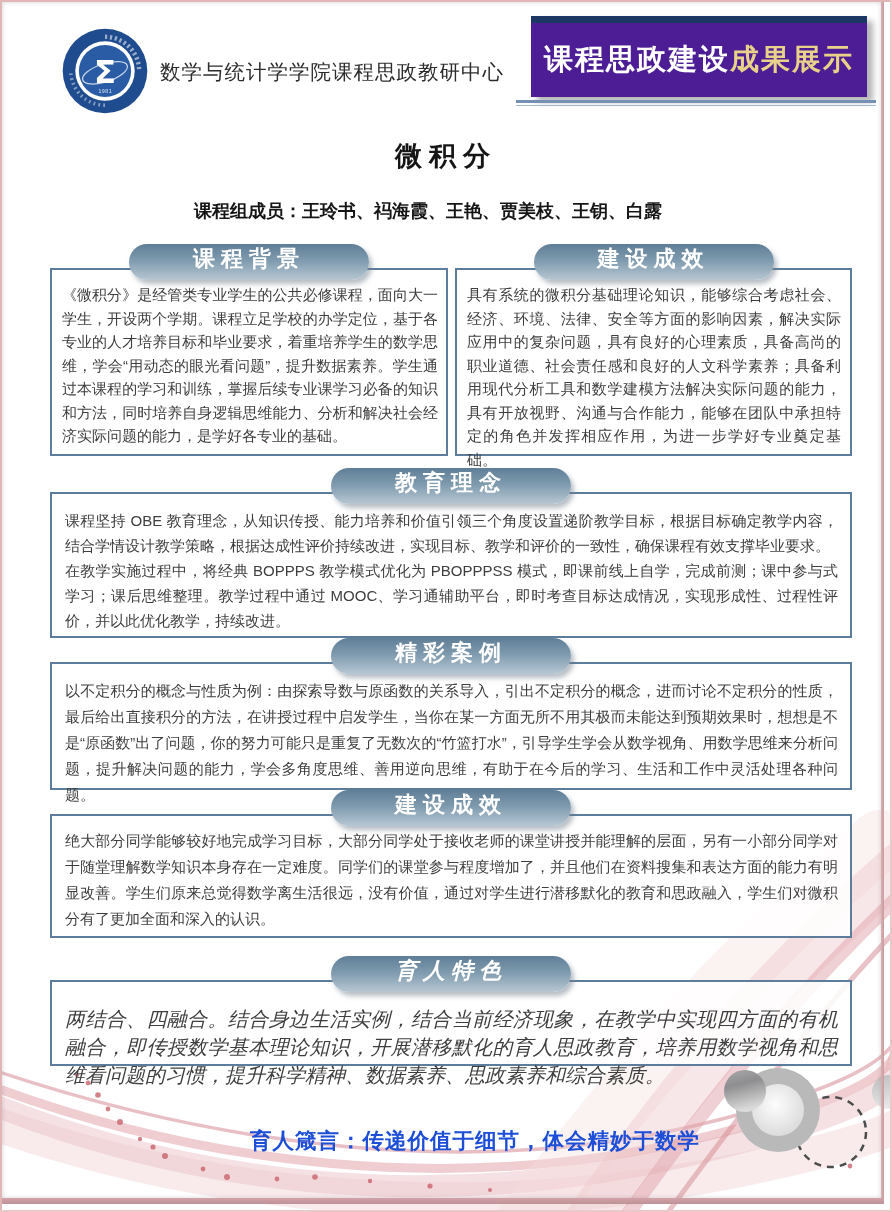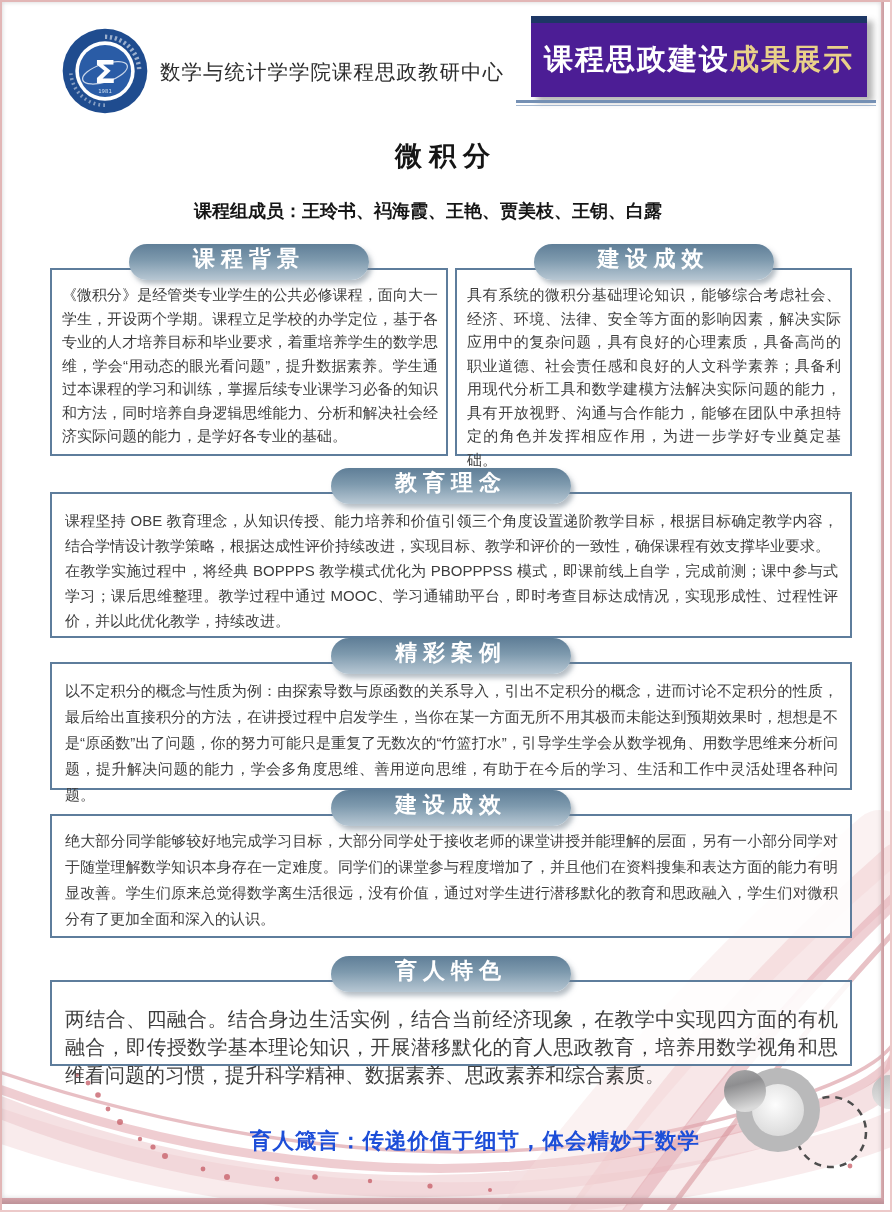--- a/index.html
+++ b/index.html
@@ -53,21 +53,21 @@
   }
   .body{margin:0;font-size:15px;line-height:23.5px;color:#3e3e3e;text-align:justify;white-space:pre-line;}
   #sec-bg{left:50px;top:268px;width:398px;height:188px;padding:13px 8px 6px 10px;}
   #sec-goal{left:455px;top:268px;width:397px;height:188px;padding:13px 9px 6px 10px;}
   #sec-design{left:50px;top:492px;width:802px;height:146px;padding:14px 12px 6px 13px;}
   #sec-design .body{line-height:25px;}
   #sec-case{left:50px;top:662px;width:802px;height:128px;padding:14px 12px 6px 13px;}
   #sec-case .body{line-height:26px;}
   #sec-effect{left:50px;top:814px;width:802px;height:124px;padding:12px 12px 6px 13px;}
   #sec-effect .body{line-height:26px;}
-  #sec-feature{left:50px;top:980px;width:802px;height:86px;padding:14px 12px 6px 13px;}
+  #sec-feature{left:50px;top:980px;width:802px;height:86px;padding:14px 12px 6px 13px;font-style:italic;}
   #sec-feature .body{line-height:28px;font-size:20px;margin-top:9px;}
 
   
   .motto{position:absolute;left:250px;top:1126px;font-size:21.5px;font-weight:bold;color:#1d4ed8;
     letter-spacing:1px;z-index:3;}
 
   
   .deco{position:absolute;left:0;top:0;width:892px;height:1212px;z-index:1;}
 </style>
 </head>

